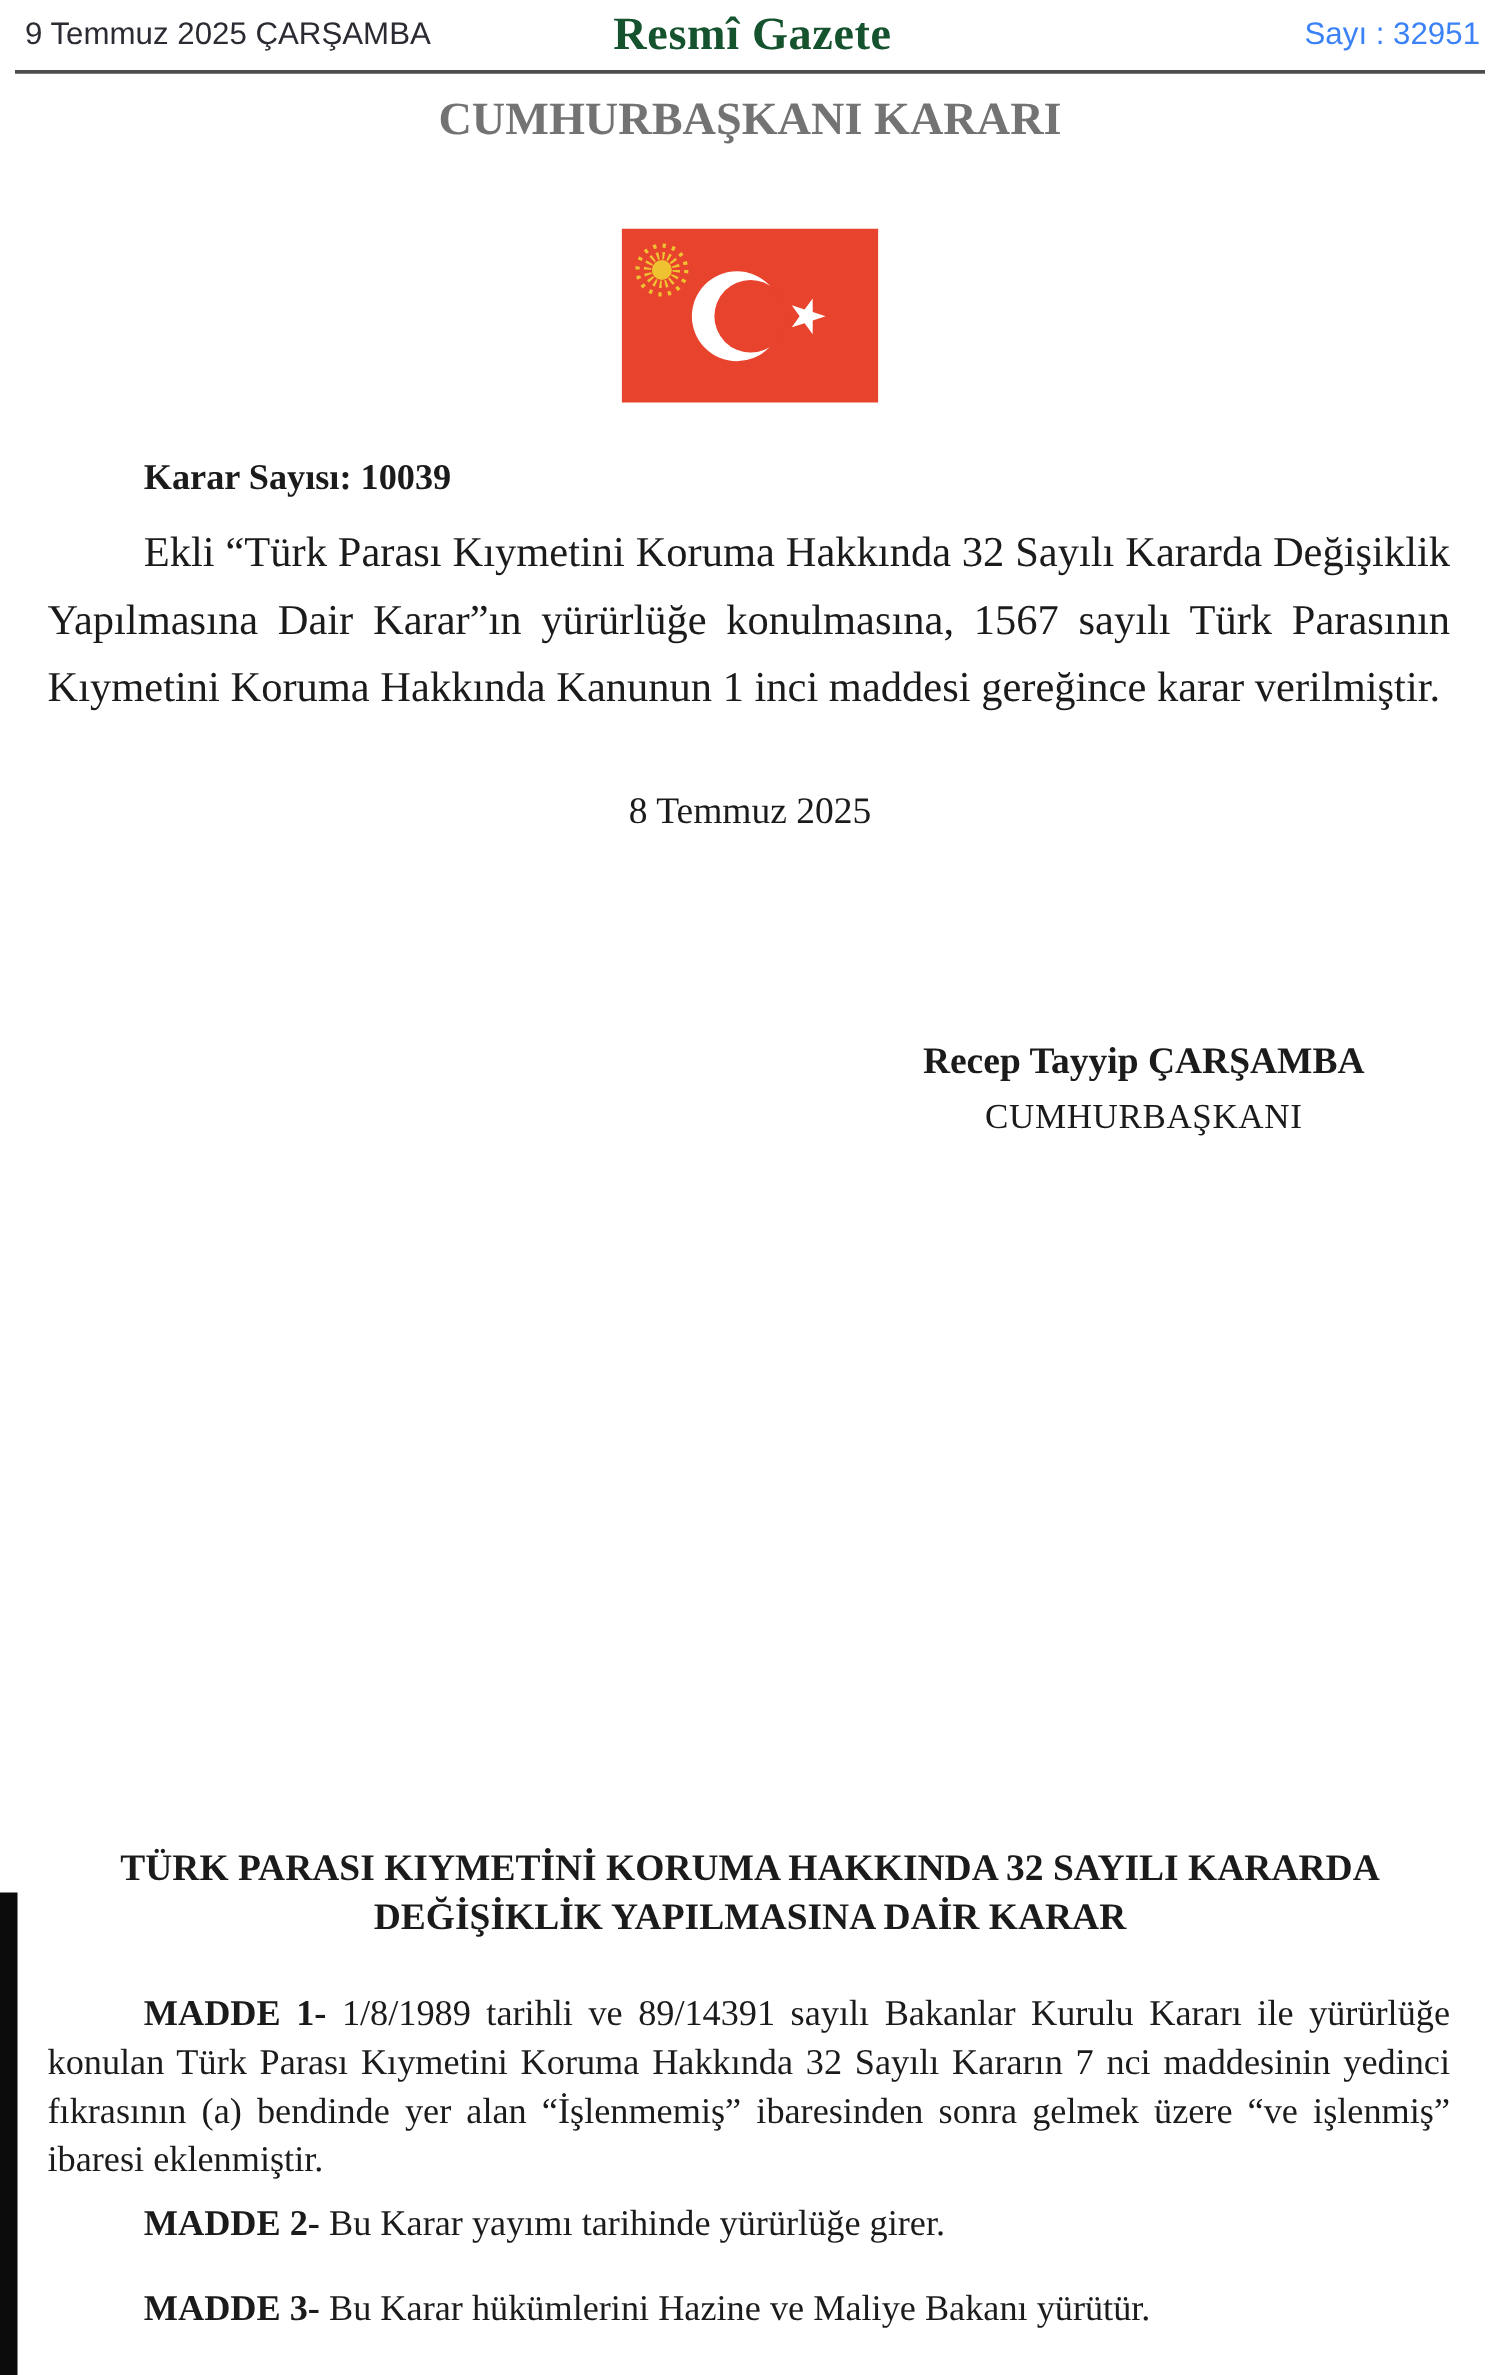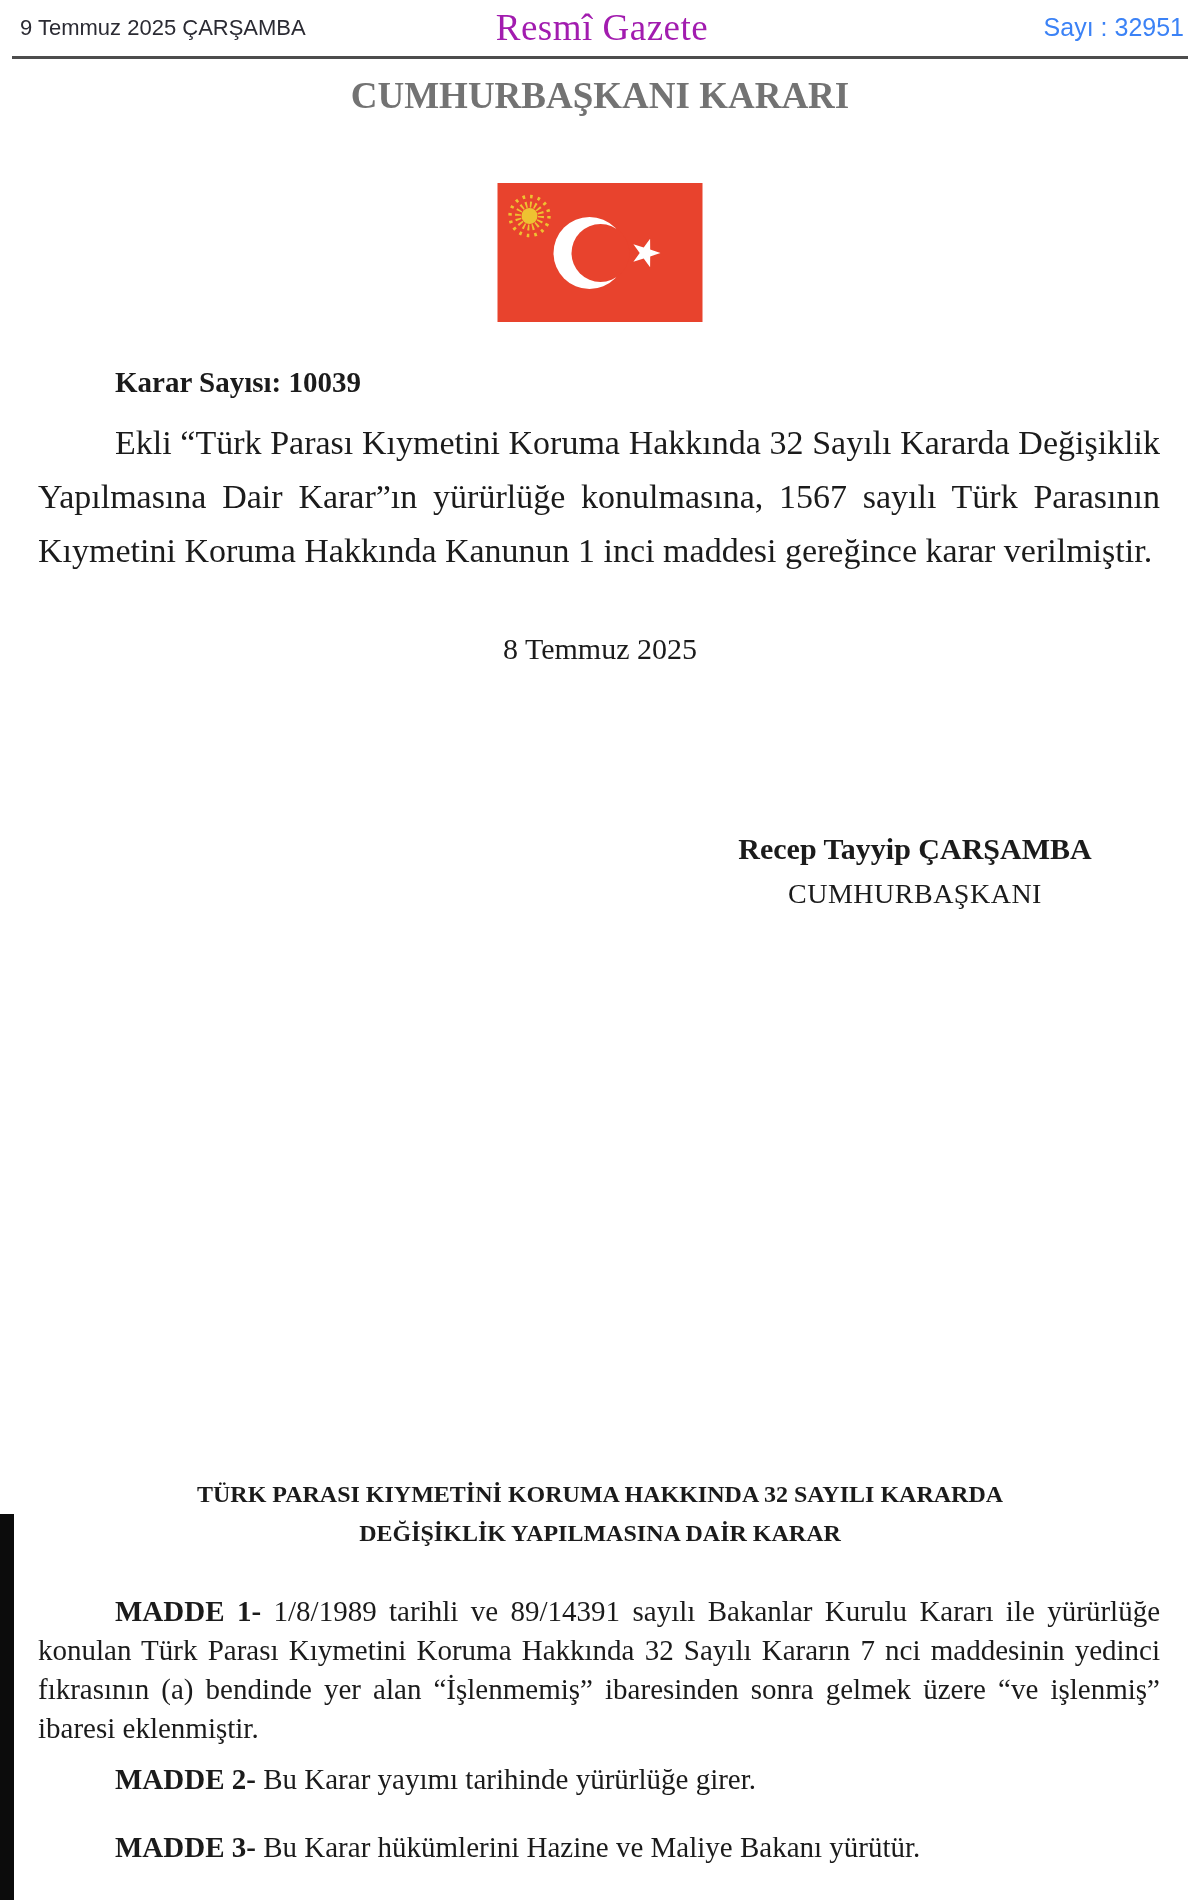--- a/index.html
+++ b/index.html
@@ -11,23 +11,23 @@
     font-family:"Liberation Serif", serif;
     color:#1b1b1b;
     overflow:hidden;
   }
   
   .header {
     position:absolute; top:6px; left:20px; right:16px;
     display:flex; align-items:center;
   }
   .header .date-col { flex:1; text-align:left;
-    font-family:"Liberation Sans", sans-serif; font-size:22px; color:#2b2b33; }
+    font-family:"Liberation Sans", sans-serif; font-size:25px; color:#2b2b33; }
   .header .masthead {
-    font-size:37px; font-weight:normal; color:#a21caf;
+    font-size:37px; font-weight:bold; color:#14532d;
     letter-spacing:0.5px; white-space:nowrap;
   }
   .header .issue-col { flex:1; text-align:right;
     font-family:"Liberation Sans", sans-serif; font-size:25px; color:#3b82f6; }
   .header-rule {
     position:absolute; top:56px; left:12px; right:12px; height:3px;
     background:#4d4d4d;
   }
   
   .decree-heading {
@@ -56,21 +56,21 @@
   }
   .signature {
     position:absolute; top:832px; left:735px; width:360px;
     text-align:center;
   }
   .signature .sig-name { font-size:30px; font-weight:bold; }
   .signature .sig-title { font-size:28px; margin-top:12px; letter-spacing:0.5px; }
   
   .annex-title {
     position:absolute; top:1475px; left:40px; width:1120px;
-    text-align:center; font-size:24px; font-weight:bold; line-height:39px;
+    text-align:center; font-size:30px; font-weight:bold; line-height:39px;
   }
   .article { position:absolute; left:38px; width:1122px;
     font-size:29px; line-height:39px; text-indent:77px; }
   .article b { font-weight:bold; }
   .article-1 { top:1592px; text-align:justify; }
   .article-2 { top:1760px; }
   .article-3 { top:1828px; }
   
   .scan-bar {
     position:absolute; left:0; top:1514px; width:14px; height:386px;

